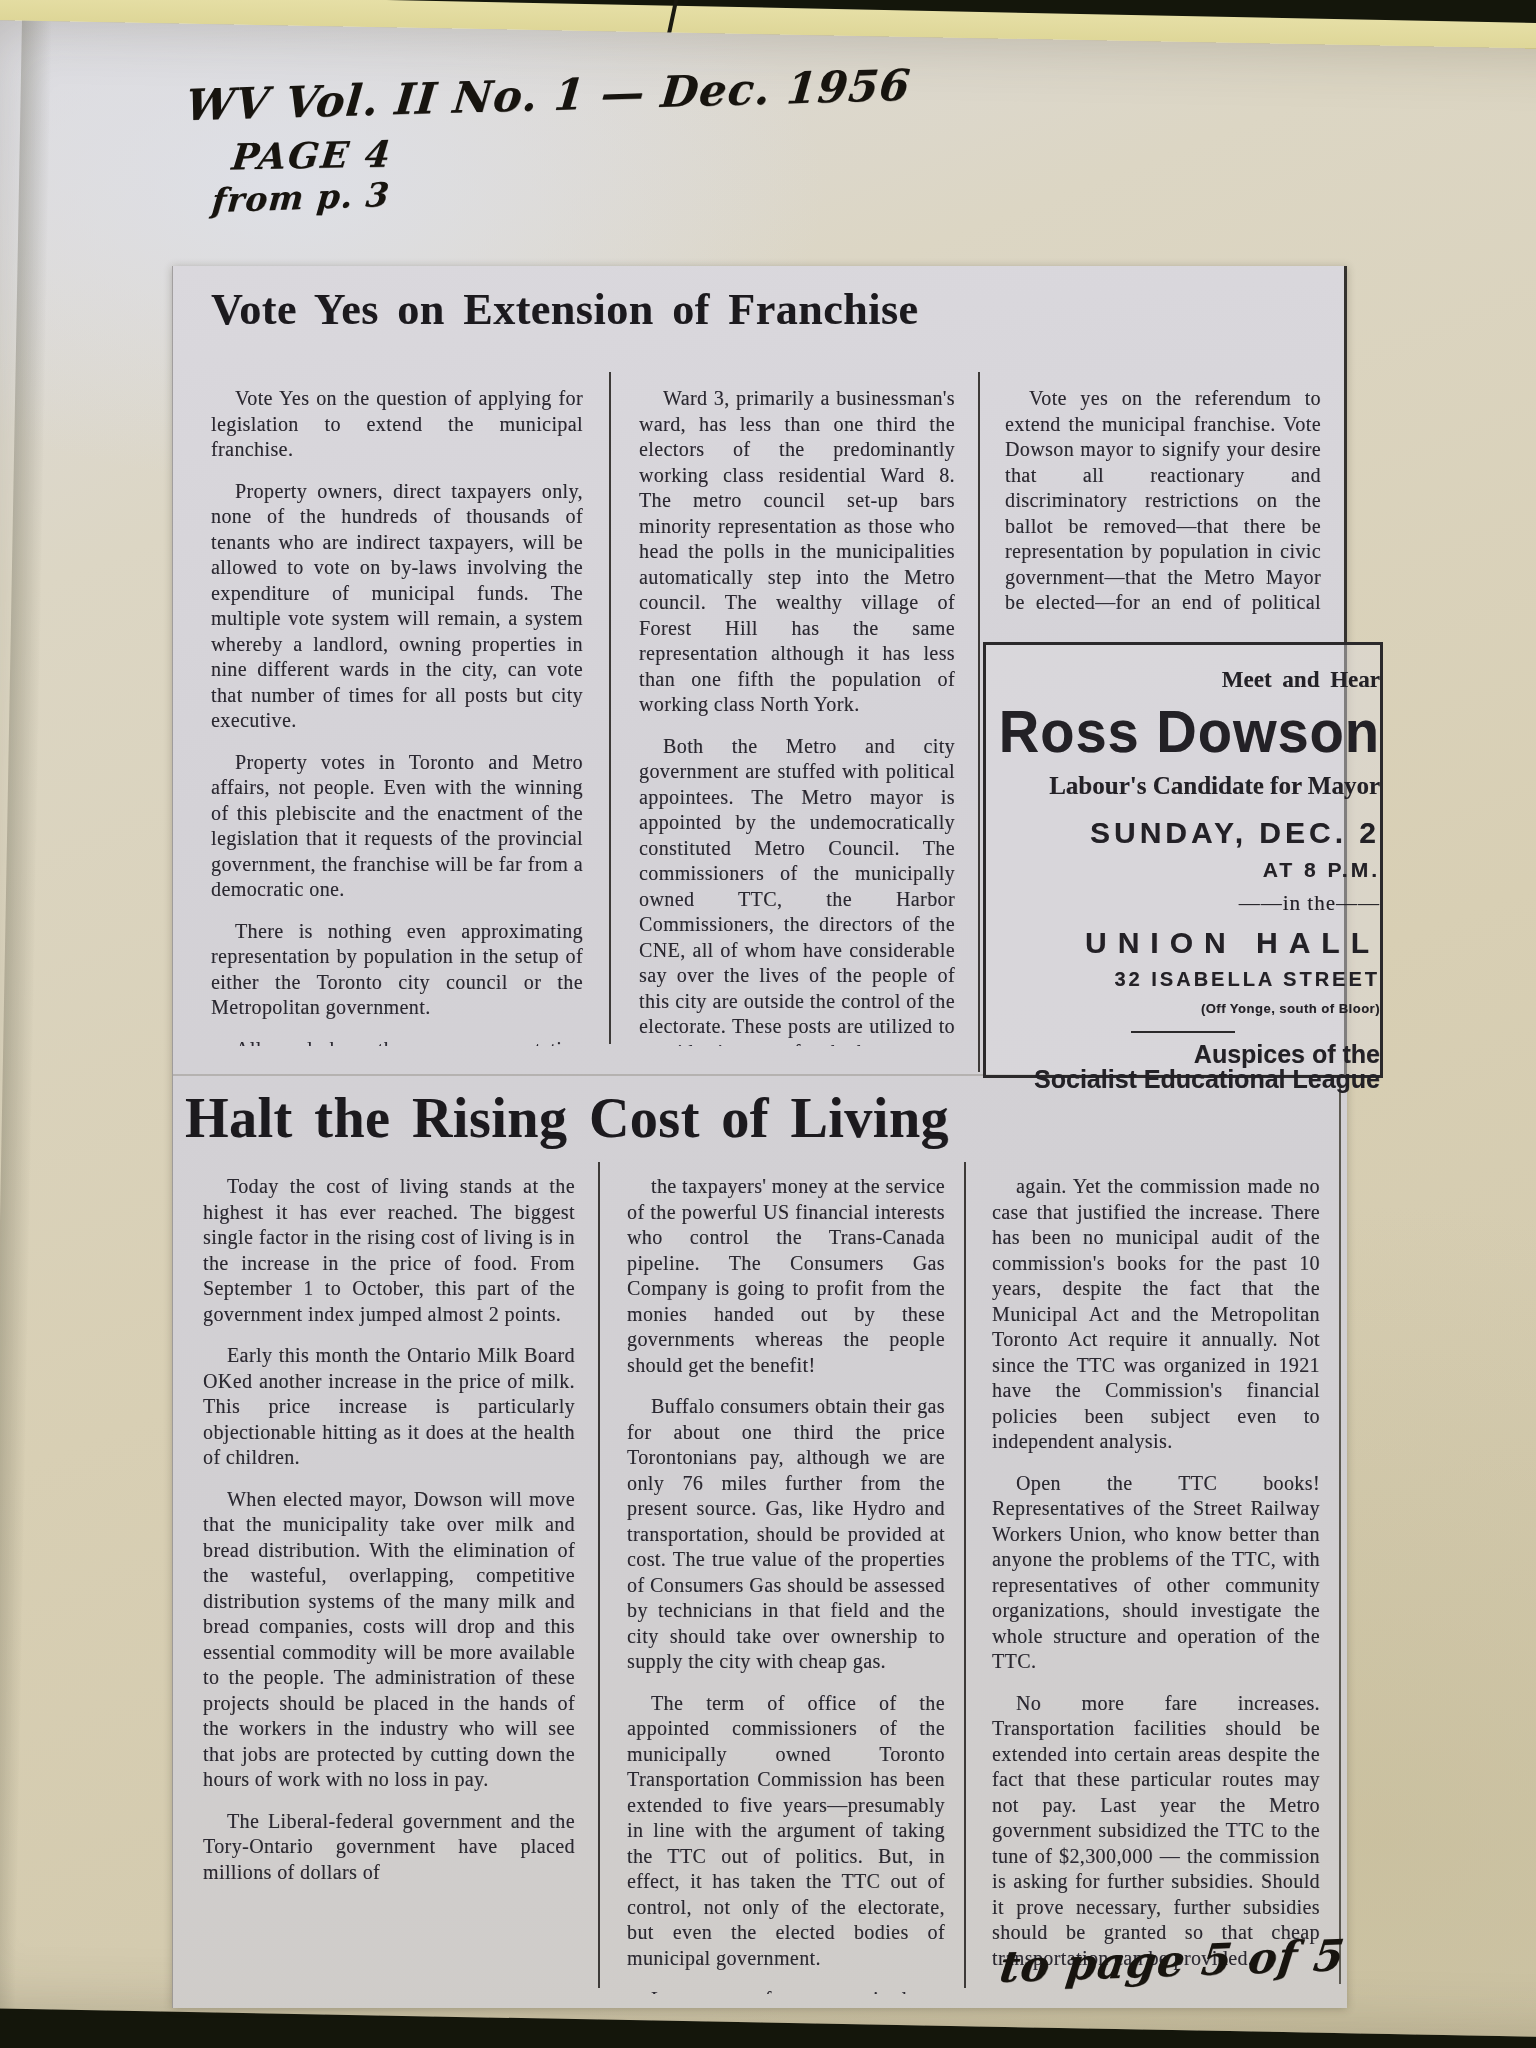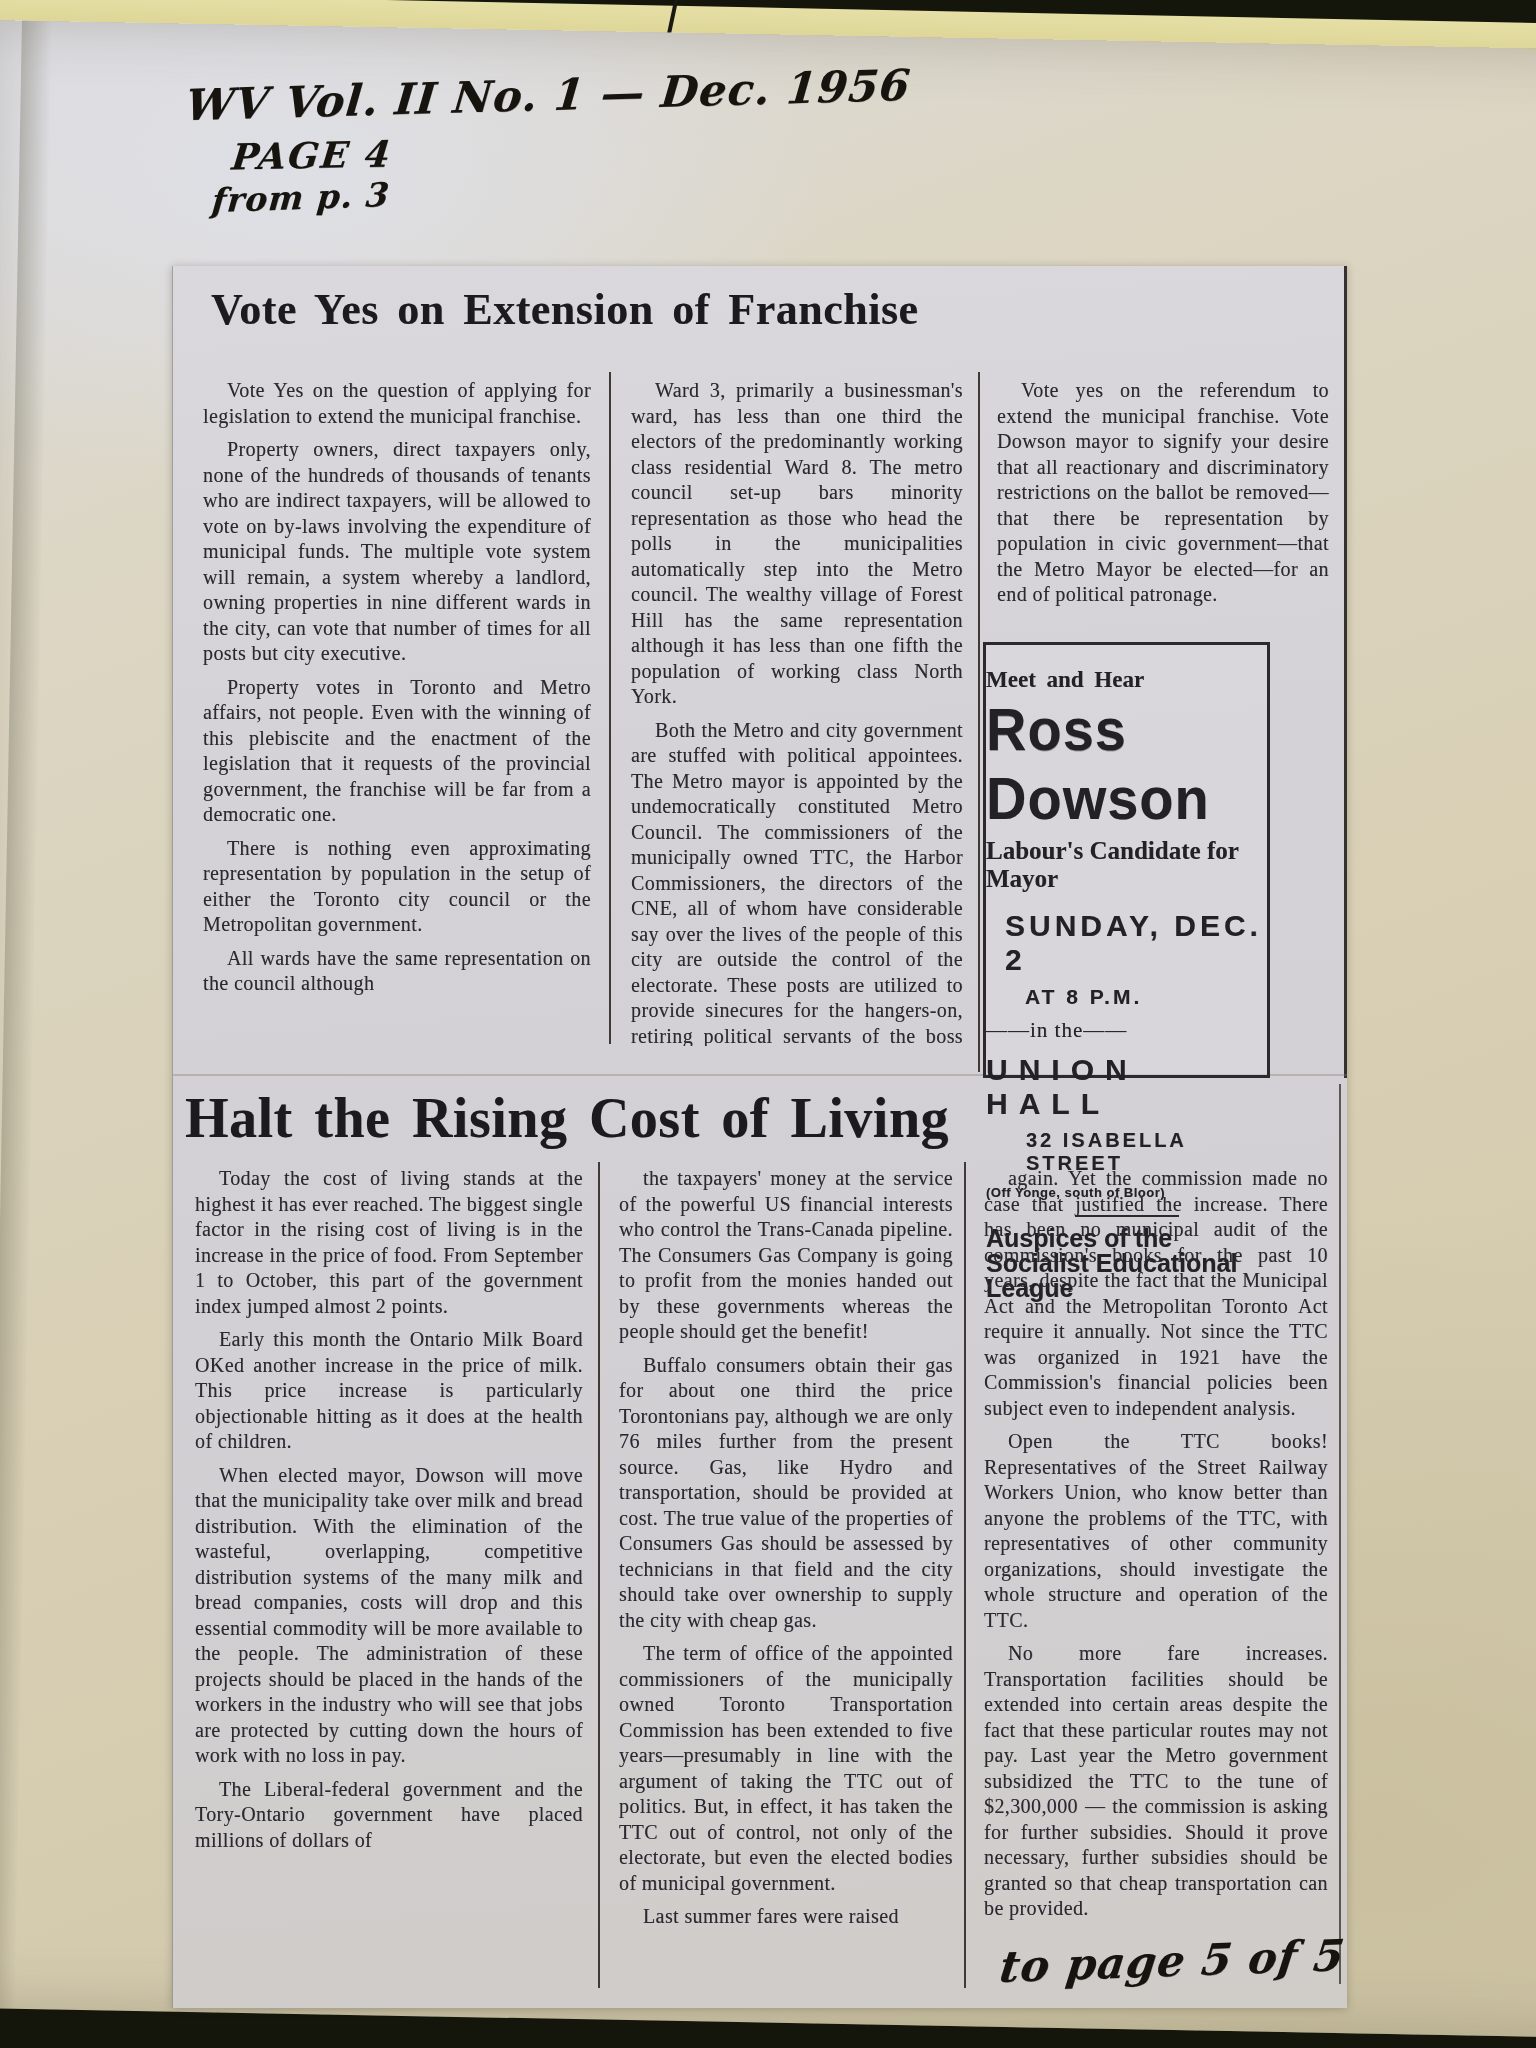--- a/index.html
+++ b/index.html
@@ -28,36 +28,36 @@
   .seam{position:absolute;left:0;top:808px;width:100%;height:2px;background:rgba(125,120,108,.35);}
   
   .headline{position:absolute;color:#1c1a1e;font-weight:700;
       text-shadow:.4px .4px 0 rgba(30,25,35,.35);white-space:nowrap;}
   .h1{left:38px;top:18px;font-size:44px;letter-spacing:.5px;word-spacing:7px;}
   .h2{left:12px;top:820px;font-size:56px;letter-spacing:.5px;word-spacing:7px;}
   
   .np-col{position:absolute;overflow:hidden;color:#2a2830;text-align:justify;
       font-size:20px;line-height:25.5px;letter-spacing:.4px;
       text-shadow:.3px .3px 0 rgba(40,35,45,.35);}
-  .np-col p{margin:8px;text-indent:24px;}
+  .np-col p{margin:16px;text-indent:24px;}
   .a1c1{left:22px;top:104px;width:404px;height:676px;}
   .a1c2{left:450px;top:104px;width:348px;height:676px;}
   .a1c3{left:816px;top:104px;width:348px;height:250px;}
   .a2c1{left:14px;top:892px;width:404px;height:836px;}
   .a2c2{left:438px;top:892px;width:350px;height:836px;}
   .a2c3{left:803px;top:892px;width:360px;height:836px;}
   .vrule{position:absolute;width:2px;background:#3d3a38;}
   .r-a1-1{left:436px;top:106px;height:672px;}
   .r-a1-2{left:805px;top:106px;height:700px;}
   .r-a2-1{left:425px;top:896px;height:826px;}
   .r-a2-2{left:791px;top:896px;height:826px;}
   
-  .ad{position:absolute;left:810px;top:376px;width:287px;height:436px;
+  .ad{position:absolute;left:810px;top:376px;width:400px;height:436px;
       border:3px solid #2b292b;background:rgba(222,220,224,.45);
-      text-align:left;color:#232126;box-sizing:border-box;padding-top:22px;
+      text-align:right;color:#232126;box-sizing:border-box;padding-top:22px;
       text-shadow:.3px .3px 0 rgba(30,25,35,.35);}
   .ad .meet{font-size:23px;font-weight:700;word-spacing:5px;}
   .ad .name{font-family:"Liberation Sans","DejaVu Sans",sans-serif;font-weight:700;
       font-size:56px;letter-spacing:1px;margin-top:6px;transform:scaleY(1.06);}
   .ad .cand{font-size:25px;font-weight:700;margin-top:8px;}
   .ad .date{font-family:"Liberation Sans",sans-serif;font-weight:700;font-size:30px;
       letter-spacing:4px;margin-top:16px;padding-left:19px;}
   .ad .time{font-family:"Liberation Sans",sans-serif;font-weight:700;font-size:21px;
       letter-spacing:3px;margin-top:8px;padding-left:39px;}
   .ad .inthe{font-size:21px;margin-top:9px;letter-spacing:1px;}

